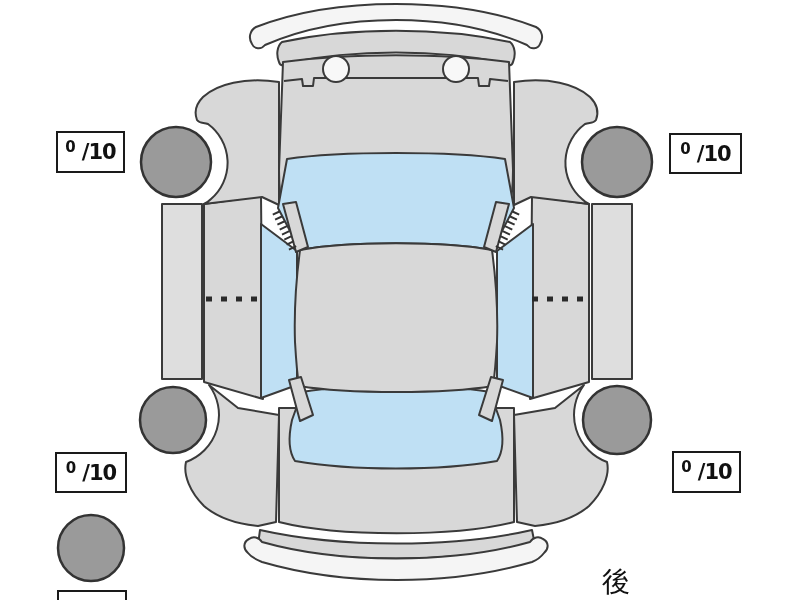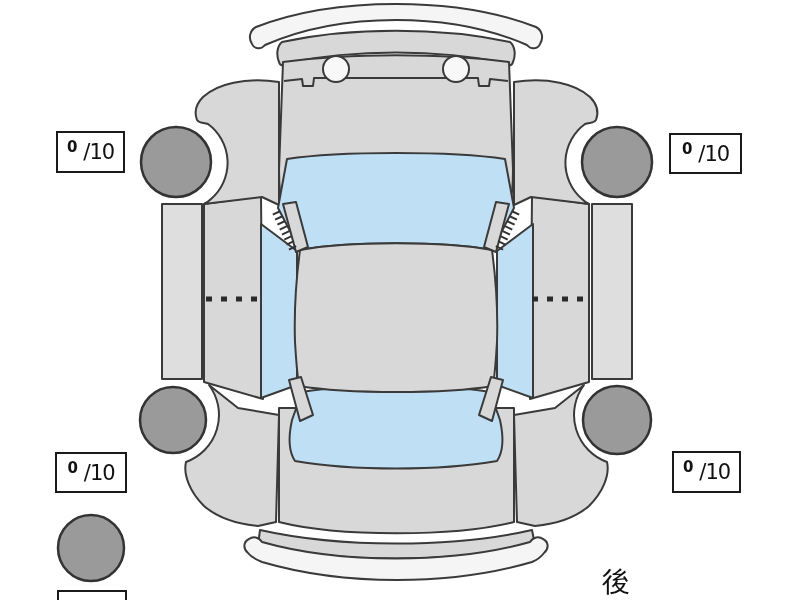--- a/index.html
+++ b/index.html
@@ -7,21 +7,21 @@
     position:relative;width:800px;height:600px;overflow:hidden;
     background:#ffffff;font-family:"DejaVu Sans","Liberation Sans",sans-serif;
   }
   .canvas svg{position:absolute;left:0;top:0;}
   .score-box{
     position:absolute;background:#ffffff;border:2px solid #1a1a1a;
     display:flex;align-items:center;justify-content:center;gap:6px;
     box-sizing:border-box;color:#111;
   }
   .score-val{font-size:15px;font-weight:bold;transform:translateY(-5px);}
-  .score-max{font-size:21px;font-weight:normal;letter-spacing:-1px;}
+  .score-max{font-size:21px;font-weight:bold;letter-spacing:-1px;}
   .score-box.fl{left:56px;top:131px;width:69px;height:42px;}
   .score-box.fr{left:669px;top:133px;width:73px;height:41px;}
   .score-box.rl{left:55px;top:452px;width:72px;height:41px;}
   .score-box.rr{left:672px;top:451px;width:69px;height:42px;}
   .score-box.spare{left:57px;top:590px;width:70px;height:28px;}
   .rear-label{
     position:absolute;left:602px;top:568px;font-size:28px;color:#111;
     font-family:sans-serif;line-height:1;
   }
 </style>

